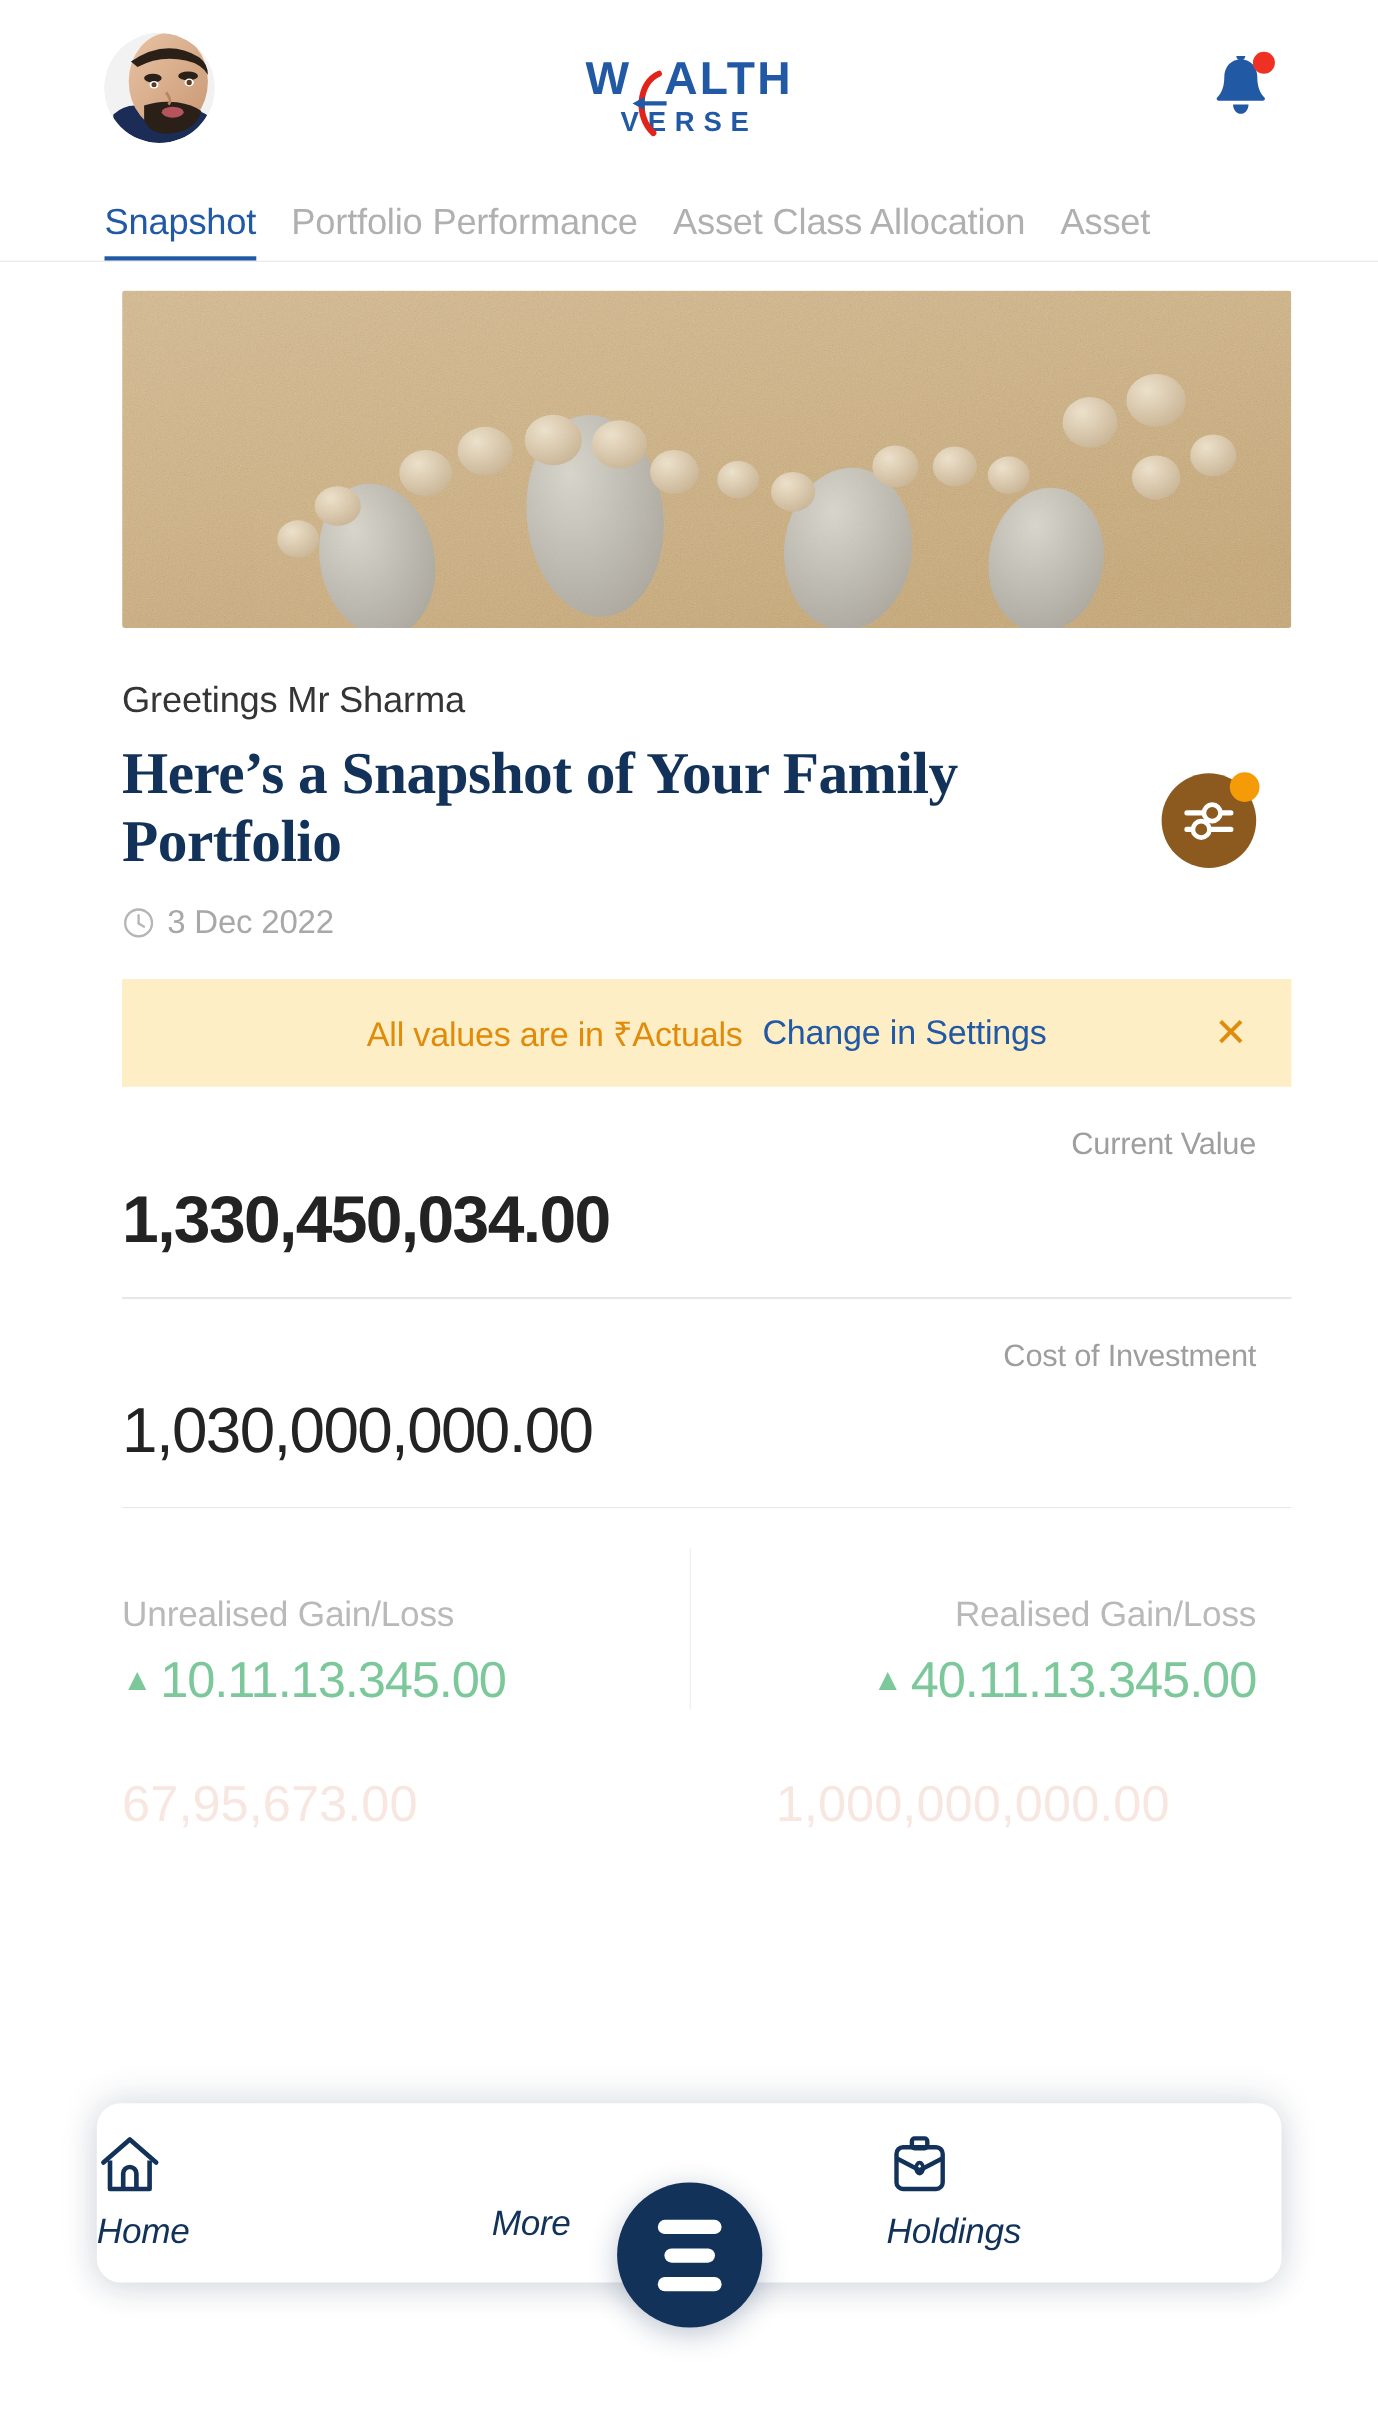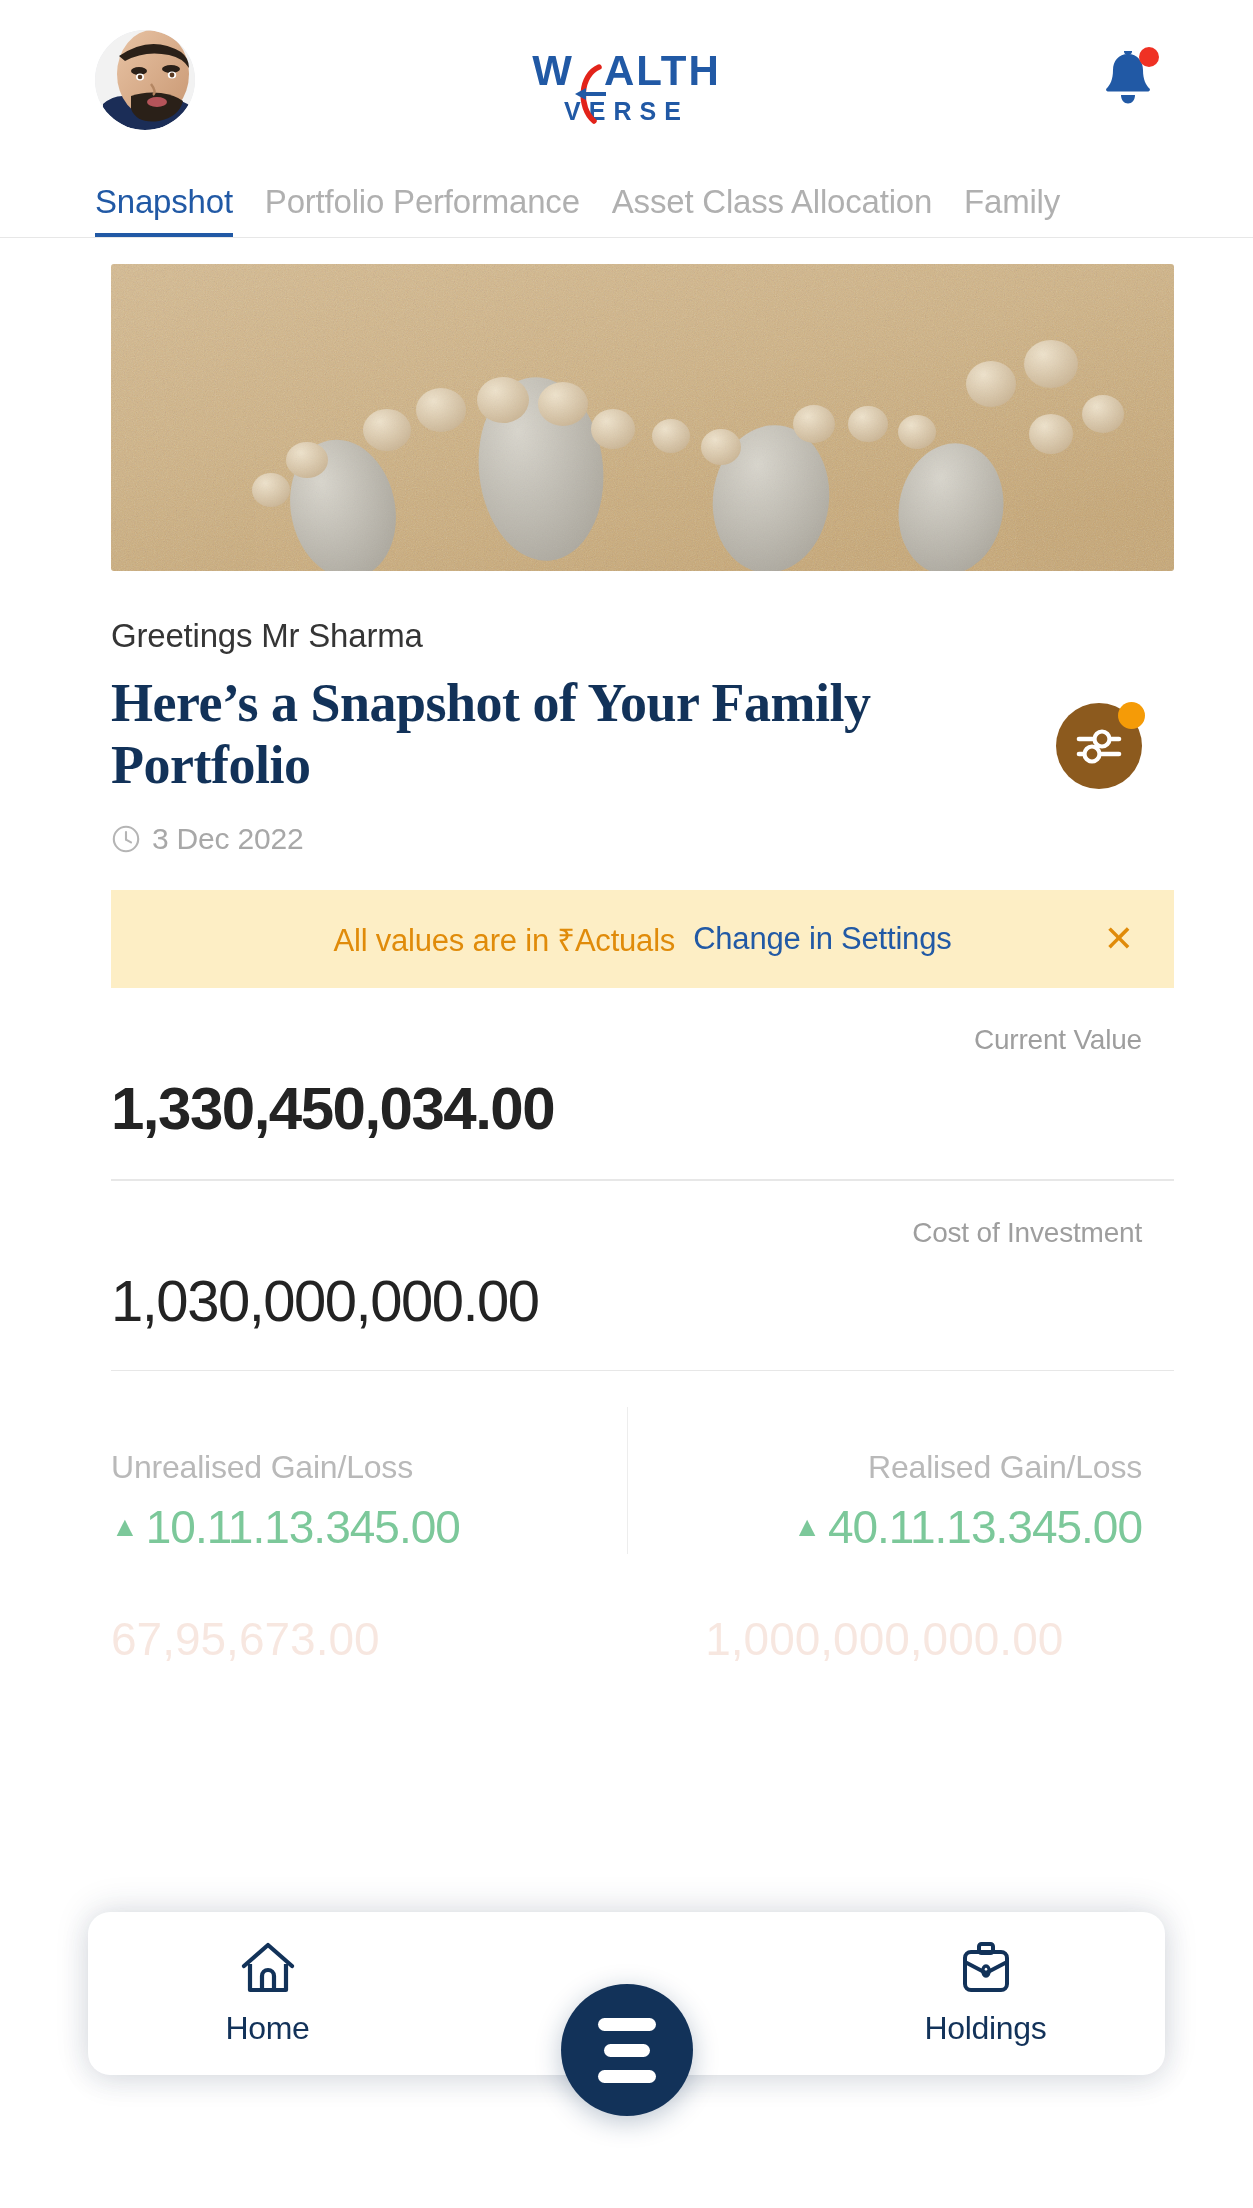--- a/index.html
+++ b/index.html
@@ -177,21 +177,21 @@
   
   .bottomnav {
     position: absolute; left: 88px; bottom: 133px;
     width: 1077px; height: 163px;
     background: #ffffff; border-radius: 22px;
     box-shadow: 0 -4px 34px rgba(31,45,76,0.13), 0 8px 28px rgba(31,45,76,0.10);
     display: flex; align-items: center;
   }
   .navitem {
     flex: 1; display: flex; flex-direction: column;
-    align-items: center; gap: 14px;
+    align-items: flex-start; gap: 14px; font-style: italic;
   }
   .navitem .navlabel {
     font-size: 32px; color: #123259; letter-spacing: -0.3px;
   }
   .navitem.center .navlabel { margin-top: 56px; }
 
   .fab {
     position: absolute; left: 50%; bottom: 92px;
     transform: translateX(-50%);
     width: 132px; height: 132px; border-radius: 50%;
@@ -262,21 +262,21 @@
       <path d="M23 46 h14 c0 5 -3.2 8.5 -7 8.5 S23 51 23 46 z" fill="#2159a5"></path>
     </svg>
     <div class="bell-dot"></div>
   </div>
 </div>
 
 <div class="tabs">
   <div class="tab active"><span>Snapshot</span></div>
   <div class="tab"><span>Portfolio Performance</span></div>
   <div class="tab"><span>Asset Class Allocation</span></div>
-  <div class="tab"><span>Family</span></div>
+  <div class="tab"><span>Asset</span></div>
 </div>
 
 <div class="content">
 
   <div class="hero">
     <svg viewBox="0 0 1063 307" preserveAspectRatio="none">
       <defs>
         <linearGradient id="sandg" x1="0" y1="0" x2="0.6" y2="1">
           <stop offset="0" stop-color="#d8bc90"></stop>
           <stop offset="0.5" stop-color="#d2b484"></stop>

